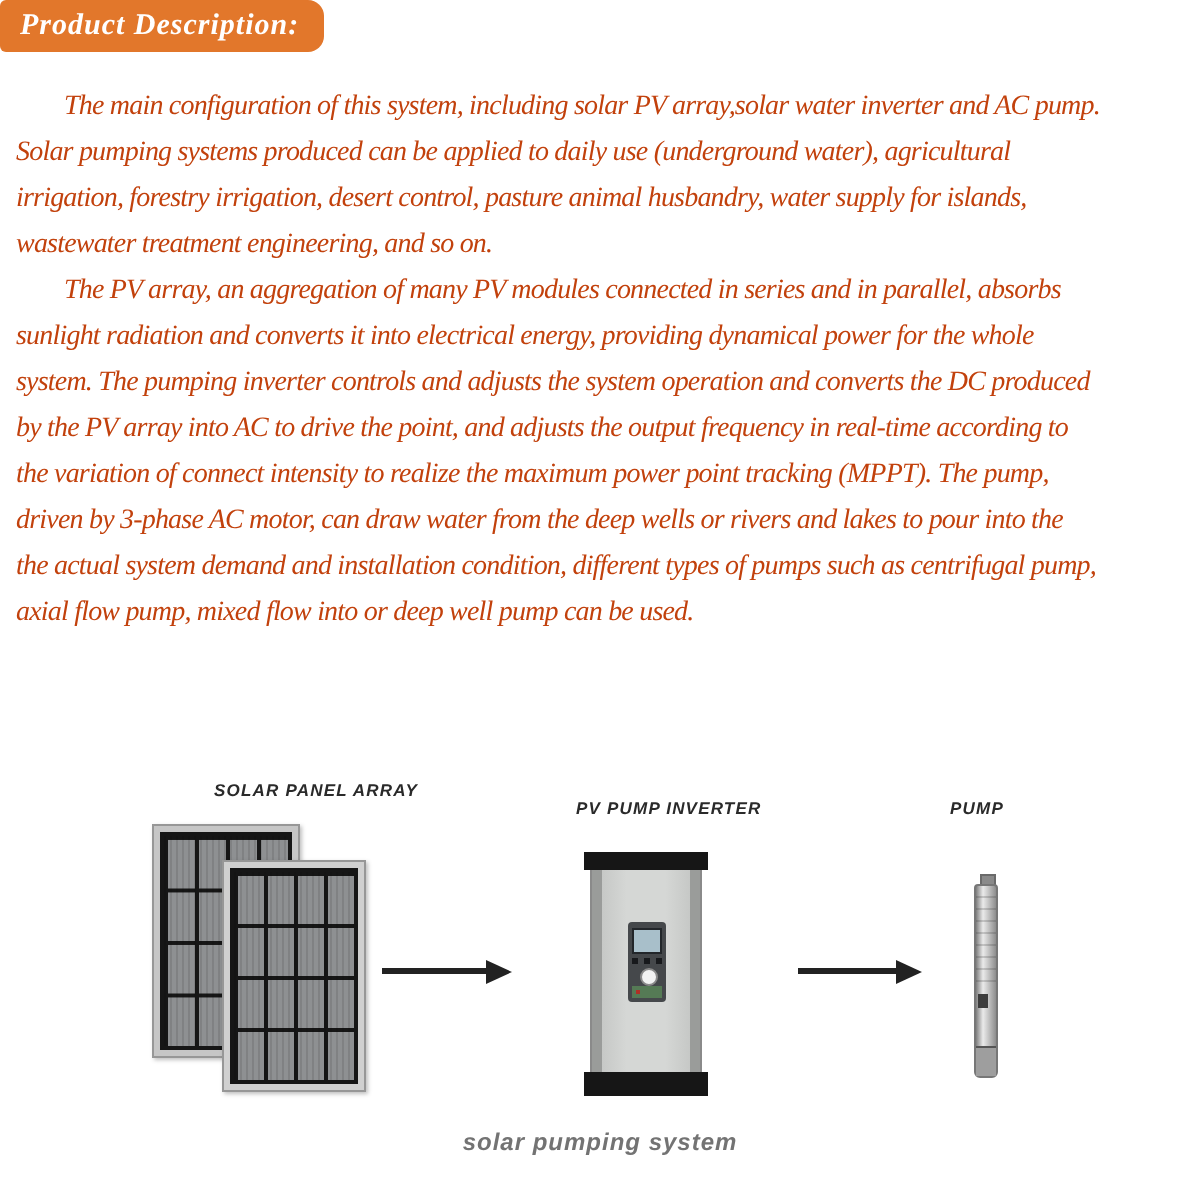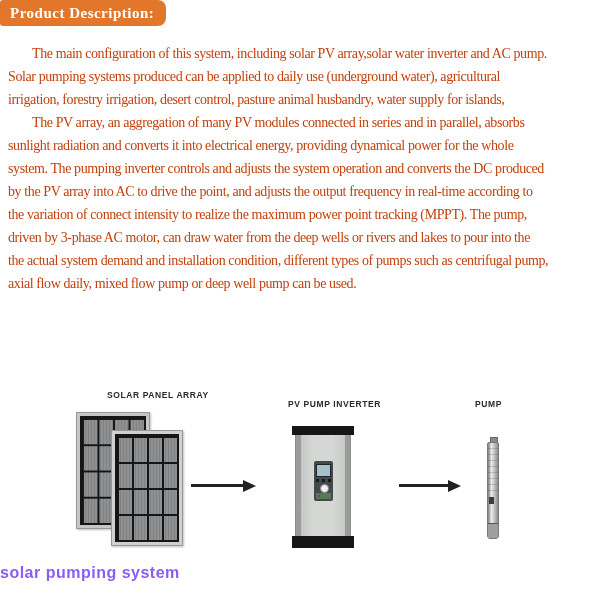--- a/index.html
+++ b/index.html
@@ -1,18 +1,18 @@
 <!DOCTYPE html>
 <html><head>
 <meta charset="utf-8">
 <style>
   html,body { margin:0; padding:0; background:#ffffff; }
   .canvas {
     position:relative; width:600px; height:600px; background:#ffffff;
-    font-family:"Liberation Sans", sans-serif; overflow:hidden;
+    font-family:"Liberation Sans", sans-serif; overflow:hidden;font-style:italic;
   }
 
   
   .badge {
     position:absolute; left:0; top:10; height:26px;
     background:#E2772B; border-radius:3px 8px 8px 3px;
     color:#ffffff; font-family:"Liberation Serif", serif;
     font-weight:bold; font-size:15px; line-height:26px;
     letter-spacing:0.5px; padding:0 12px 0 10px;
     display:inline-block;
@@ -104,43 +104,44 @@
     position:absolute; left:0; right:0; top:0; height:52px;
     background:repeating-linear-gradient(180deg, transparent 0 5px, rgba(60,60,60,0.22) 5px 6px);
   }
   .pump-box { position:absolute; left:1px; top:54px; width:5px; height:7px; background:#3c3c3c; }
   .pump-motor {
     position:absolute; left:0; right:0; bottom:0; height:14px;
     background:#9e9e9e; border-top:1px solid #555;
   }
 
   .caption {
-    position:absolute; left:0; right:0; top:564px; 
-    font-size:16px; font-weight:bold; letter-spacing:0.5px; color:#8b5cf6;
+    position:absolute; left:0; right:0; top:564px; text-align:center;
+    font-size:12px; font-weight:bold; letter-spacing:0.5px; color:#737373;
   }
 </style>
 </head>
 <body>
 
 <div class="canvas">
 
   <div class="badge">Product Description:</div>
 
   <div class="desc">
     <div class="line indent">The main configuration of this system, including solar PV array,solar water inverter and AC pump.</div>
     <div class="line">Solar pumping systems produced can be applied to daily use (underground water), agricultural</div>
     <div class="line">irrigation, forestry irrigation, desert control, pasture animal husbandry, water supply for islands,</div>
+    <div class="line">wastewater treatment engineering, and so on.</div>
     <div class="line indent">The PV array, an aggregation of many PV modules connected in series and in parallel, absorbs</div>
     <div class="line">sunlight radiation and converts it into electrical energy, providing dynamical power for the whole</div>
     <div class="line">system. The pumping inverter controls and adjusts the system operation and converts the DC produced</div>
     <div class="line">by the PV array into AC to drive the point, and adjusts the output frequency in real-time according to</div>
     <div class="line">the variation of connect intensity to realize the maximum power point tracking (MPPT). The pump,</div>
     <div class="line">driven by 3-phase AC motor, can draw water from the deep wells or rivers and lakes to pour into the</div>
     <div class="line">the actual system demand and installation condition, different types of pumps such as centrifugal pump,</div>
-    <div class="line">axial flow daily, mixed flow pump or deep well pump can be used.</div>
+    <div class="line">axial flow pump, mixed flow into or deep well pump can be used.</div>
   </div>
 
   <div class="diag-label" style="left:87px; top:390px;padding-left:20px;">SOLAR PANEL ARRAY</div>
   <div class="diag-label" style="left:288px; top:399px;">PV PUMP INVERTER</div>
   <div class="diag-label" style="left:475px; top:399px;">PUMP</div>
 
   <div class="solar-panel panel-back">
     <div class="solar-cells"></div>
   </div>
   <div class="solar-panel panel-front">

